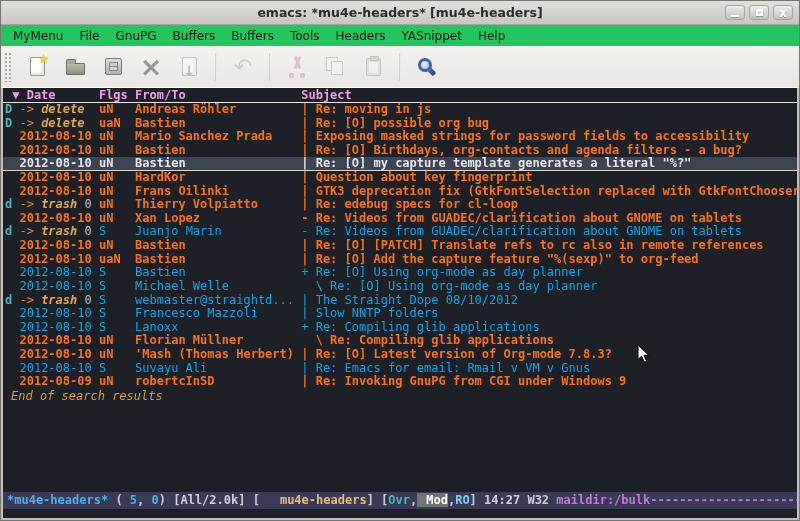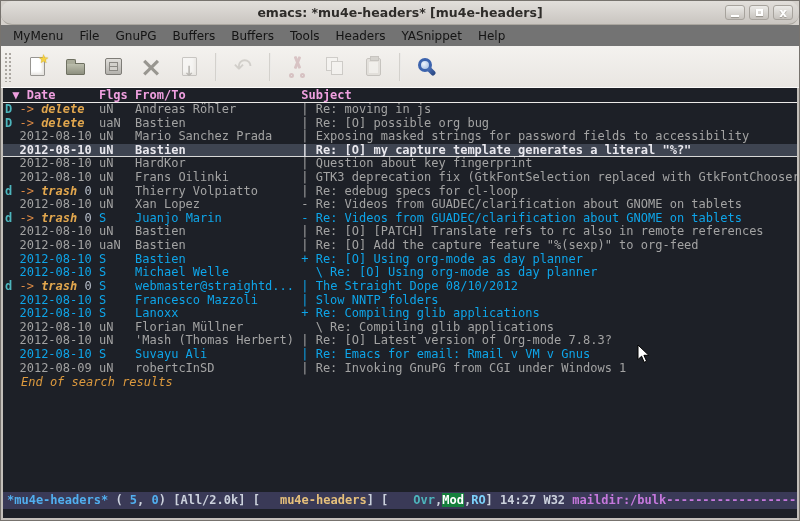--- a/index.html
+++ b/index.html
@@ -1,30 +1,30 @@
 <!DOCTYPE html>
 <html><head>
 <meta charset="utf-8">
 <style>
   html,body{margin:0;padding:0;background:#555;}
   *{box-sizing:border-box;}
   .frame{position:relative;width:800px;height:521px;background:#d5d1cc;border:1px solid #77736e;
          display:flex;flex-direction:column;font-family:"DejaVu Sans",sans-serif;overflow:hidden;}
   
   .titlebar{height:24px;flex:0 0 24px;display:flex;align-items:center;position:relative;
-            background:linear-gradient(#e2dfdb,#c9c5c0);border-bottom:1px solid #aaa69f;border-radius:11px;}
+            background:linear-gradient(#e2dfdb,#c9c5c0);border-bottom:1px solid #aaa69f;}
   .title{position:absolute;left:0;right:0;text-align:center;font-size:12.5px;font-weight:bold;color:#2e2c29;}
   .winbtns{position:absolute;right:6px;top:4px;display:flex;gap:4px;}
   .wbtn{width:20px;height:15px;border:1px solid #a7a39d;border-radius:3px;
         background:linear-gradient(#ecebe8,#c6c2bd);display:flex;align-items:center;justify-content:center;}
   .wb-min i{display:block;width:8px;height:2px;background:#fff;box-shadow:0 1px 1px #9a968f;margin-top:6px;}
   .wb-max i{display:block;width:7px;height:7px;border:2px solid #fff;box-shadow:0 1px 1px #9a968f;}
   .wb-close i{font-style:normal;color:#fff;font-size:12px;font-weight:bold;line-height:10px;text-shadow:0 1px 1px #9a968f;}
   
-  .menubar{height:21px;flex:0 0 21px;background:#737373;display:flex;align-items:center;padding-left:4px;}
+  .menubar{height:21px;flex:0 0 21px;background:#22c55e;display:flex;align-items:center;padding-left:4px;}
   .menu-item{font-size:12px;color:#141414;padding:2px 8px;white-space:nowrap;}
   
   .toolbar{height:42px;flex:0 0 42px;background:linear-gradient(#f4f2ef,#e9e6e2);display:flex;align-items:center;
            border-bottom:1px solid #fbfaf9;}
   .grip{width:8px;height:30px;margin:0 6px 0 3px;
         background-image:radial-gradient(circle,#aba7a1 1px,transparent 1.4px);background-size:4px 4px;}
   .tb-icon{width:28px;height:28px;margin:0 5px;display:flex;align-items:center;justify-content:center;position:relative;}
   .tb-sep{width:2px;height:28px;margin:0 7px;background:linear-gradient(to right,#c7c4bf,#f8f7f5);}
   .dis{opacity:.45;}
   .page{width:15px;height:19px;background:#fff;border:1px solid #979591;border-radius:1px;
@@ -60,34 +60,34 @@
            font-family:"DejaVu Sans Mono",monospace;font-size:12px;overflow:hidden;}
   .headerline{flex:0 0 15px;line-height:15px;white-space:pre;color:#f0a0e0;font-weight:bold;
               padding-left:2px;border-bottom:1px solid #eceae8;overflow:hidden;}
   .rows{flex:0 0 auto;overflow:hidden;}
   .row{height:13.62px;line-height:13.62px;white-space:pre;padding-left:2px;overflow:hidden;}
   .row.current{background:#3e4451;box-shadow:inset 0 -1px 0 #d8d8d8;}
   .mk{color:#4db5bd;font-weight:bold;}
   .arrow{color:#dd8a45;}
   .action{color:#e2a74e;font-weight:bold;font-style:italic;margin-top:36px;}
   .dim{color:#b6bdc8;}
-  .unread{color:#a3a3a3;font-weight:normal;}
+  .unread{color:#f97316;font-weight:bold;}
   .read{color:#0ea5e9;}
   .cur{color:#e9e8ee;font-weight:bold;}
-  .footer{flex:0 0 14px;line-height:14px;white-space:pre;color:#dd9a3e;font-style:italic;padding-left:18px;}
+  .footer{flex:0 0 14px;line-height:14px;white-space:pre;color:#dd9a3e;font-style:italic;padding-left:8px;}
   .filler{flex:1;}
   
   .modeline{flex:0 0 17px;line-height:17px;white-space:pre;background:#3a3a57;padding-left:4px;
             font-weight:bold;overflow:hidden;}
   .ml-buffer{color:#51afef;}
   .ml-plain{color:#ccd2dd;}
   .ml-num{color:#51afef;}
   .ml-mode{color:#e6c07b;margin-left:20px;}
-  .ml-ovr{color:#4db5bd;margin-left:25px;}
-  .ml-mod{color:#ffffff;background:#15803d;}
+  .ml-ovr{color:#4db5bd;}
+  .ml-mod{color:#ffffff;background:#737373;padding-left:9px;}
   .ml-ro{color:#7dd3fc;}
   .ml-path{color:#c678dd;}
   .ml-dashes{color:#c678dd;}
   .echo{flex:0 0 9px;background:#1d2027;}
   .cursor{position:absolute;left:636px;top:343px;pointer-events:none;}
 </style>
 </head>
 <body>
 
 <div class="frame">
@@ -160,37 +160,38 @@
         <div class="mag"></div>
       </div>
     </div>
 
   <div class="content">
     <div class="headerline"> ▼ Date      Flgs From/To                Subject</div>
     <div class="rows" id="rows">
         <div class="row"><span class="mk">D </span><span class="arrow">-&gt; </span><span class="action">delete</span><span class="unread">  uN   Andreas Röhler         | Re: moving in js</span></div>
         <div class="row"><span class="mk">D </span><span class="arrow">-&gt; </span><span class="action">delete</span><span class="unread">  uaN  Bastien                | Re: [O] possible org bug</span></div>
         <div class="row"><span class="mk">  </span><span class="unread">2012-08-10</span><span class="unread"> uN   Mario Sanchez Prada    | Exposing masked strings for password fields to accessibility</span></div>
+        <div class="row"><span class="mk">  </span><span class="unread">2012-08-10</span><span class="unread"> uN   Bastien                | Re: [O] Birthdays, org-contacts and agenda filters - a bug?</span></div>
         <div class="row current"><span class="mk">  </span><span class="cur">2012-08-10</span><span class="cur"> uN   Bastien                | Re: [O] my capture template generates a literal "%?"</span></div>
         <div class="row"><span class="mk">  </span><span class="unread">2012-08-10</span><span class="unread"> uN   HardKor                | Question about key fingerprint</span></div>
         <div class="row"><span class="mk">  </span><span class="unread">2012-08-10</span><span class="unread"> uN   Frans Oilinki          | GTK3 deprecation fix (GtkFontSelection replaced with GtkFontChooser)</span></div>
         <div class="row"><span class="mk">d </span><span class="arrow">-&gt; </span><span class="action">trash</span><span class="dim"> 0</span><span class="unread"> uN   Thierry Volpiatto      | Re: edebug specs for cl-loop</span></div>
         <div class="row"><span class="mk">  </span><span class="unread">2012-08-10</span><span class="unread"> uN   Xan Lopez              - Re: Videos from GUADEC/clarification about GNOME on tablets</span></div>
         <div class="row"><span class="mk">d </span><span class="arrow">-&gt; </span><span class="action">trash</span><span class="dim"> 0</span><span class="read"> S    Juanjo Marin           - Re: Videos from GUADEC/clarification about GNOME on tablets</span></div>
         <div class="row"><span class="mk">  </span><span class="unread">2012-08-10</span><span class="unread"> uN   Bastien                | Re: [O] [PATCH] Translate refs to rc also in remote references</span></div>
         <div class="row"><span class="mk">  </span><span class="unread">2012-08-10</span><span class="unread"> uaN  Bastien                | Re: [O] Add the capture feature "%(sexp)" to org-feed</span></div>
         <div class="row"><span class="mk">  </span><span class="read">2012-08-10</span><span class="read"> S    Bastien                + Re: [O] Using org-mode as day planner</span></div>
         <div class="row"><span class="mk">  </span><span class="read">2012-08-10</span><span class="read"> S    Michael Welle            \ Re: [O] Using org-mode as day planner</span></div>
         <div class="row"><span class="mk">d </span><span class="arrow">-&gt; </span><span class="action">trash</span><span class="dim"> 0</span><span class="read"> S    webmaster@straightd... | The Straight Dope 08/10/2012</span></div>
         <div class="row"><span class="mk">  </span><span class="read">2012-08-10</span><span class="read"> S    Francesco Mazzoli      | Slow NNTP folders</span></div>
         <div class="row"><span class="mk">  </span><span class="read">2012-08-10</span><span class="read"> S    Lanoxx                 + Re: Compiling glib applications</span></div>
         <div class="row"><span class="mk">  </span><span class="unread">2012-08-10</span><span class="unread"> uN   Florian Müllner          \ Re: Compiling glib applications</span></div>
         <div class="row"><span class="mk">  </span><span class="unread">2012-08-10</span><span class="unread"> uN   'Mash (Thomas Herbert) | Re: [O] Latest version of Org-mode 7.8.3?</span></div>
         <div class="row"><span class="mk">  </span><span class="read">2012-08-10</span><span class="read"> S    Suvayu Ali             | Re: Emacs for email: Rmail v VM v Gnus</span></div>
-        <div class="row"><span class="mk">  </span><span class="unread">2012-08-09</span><span class="unread"> uN   robertcInSD            | Re: Invoking GnuPG from CGI under Windows 1</span></div>
+        <div class="row"><span class="mk">  </span><span class="unread">2012-08-09</span><span class="unread"> uN   robertcInSD            | Re: Invoking GnuPG from CGI under Windows 9</span></div>
       </div>
     <div class="footer">End of search results</div>
     <div class="filler"></div>
     <div class="modeline" id="modeline"><span class="ml-buffer">*mu4e-headers*</span><span class="ml-plain"> ( </span><span class="ml-num">5</span><span class="ml-plain">, </span><span class="ml-num">0</span><span class="ml-plain">) [All/2.0k] [</span><span class="ml-mode">mu4e-headers</span><span class="ml-plain">] [</span><span class="ml-ovr">Ovr</span><span class="ml-plain">,</span><span class="ml-mod">Mod</span><span class="ml-plain">,</span><span class="ml-ro">RO</span><span class="ml-plain">] 14:27 W32 </span><span class="ml-path">maildir:/bulk</span><span class="ml-dashes">--------------------------------------------------</span></div>
     <div class="echo"></div>
   </div>
 
   <svg class="cursor" width="14" height="20" viewBox="0 0 14 20">
     <path d="M1,1 L1,15.5 L4.6,12.2 L7.2,18.3 L9.6,17.2 L6.9,11.3 L11.8,11.3 Z" fill="#ffffff" stroke="#000000" stroke-width="1"></path>
   </svg>

